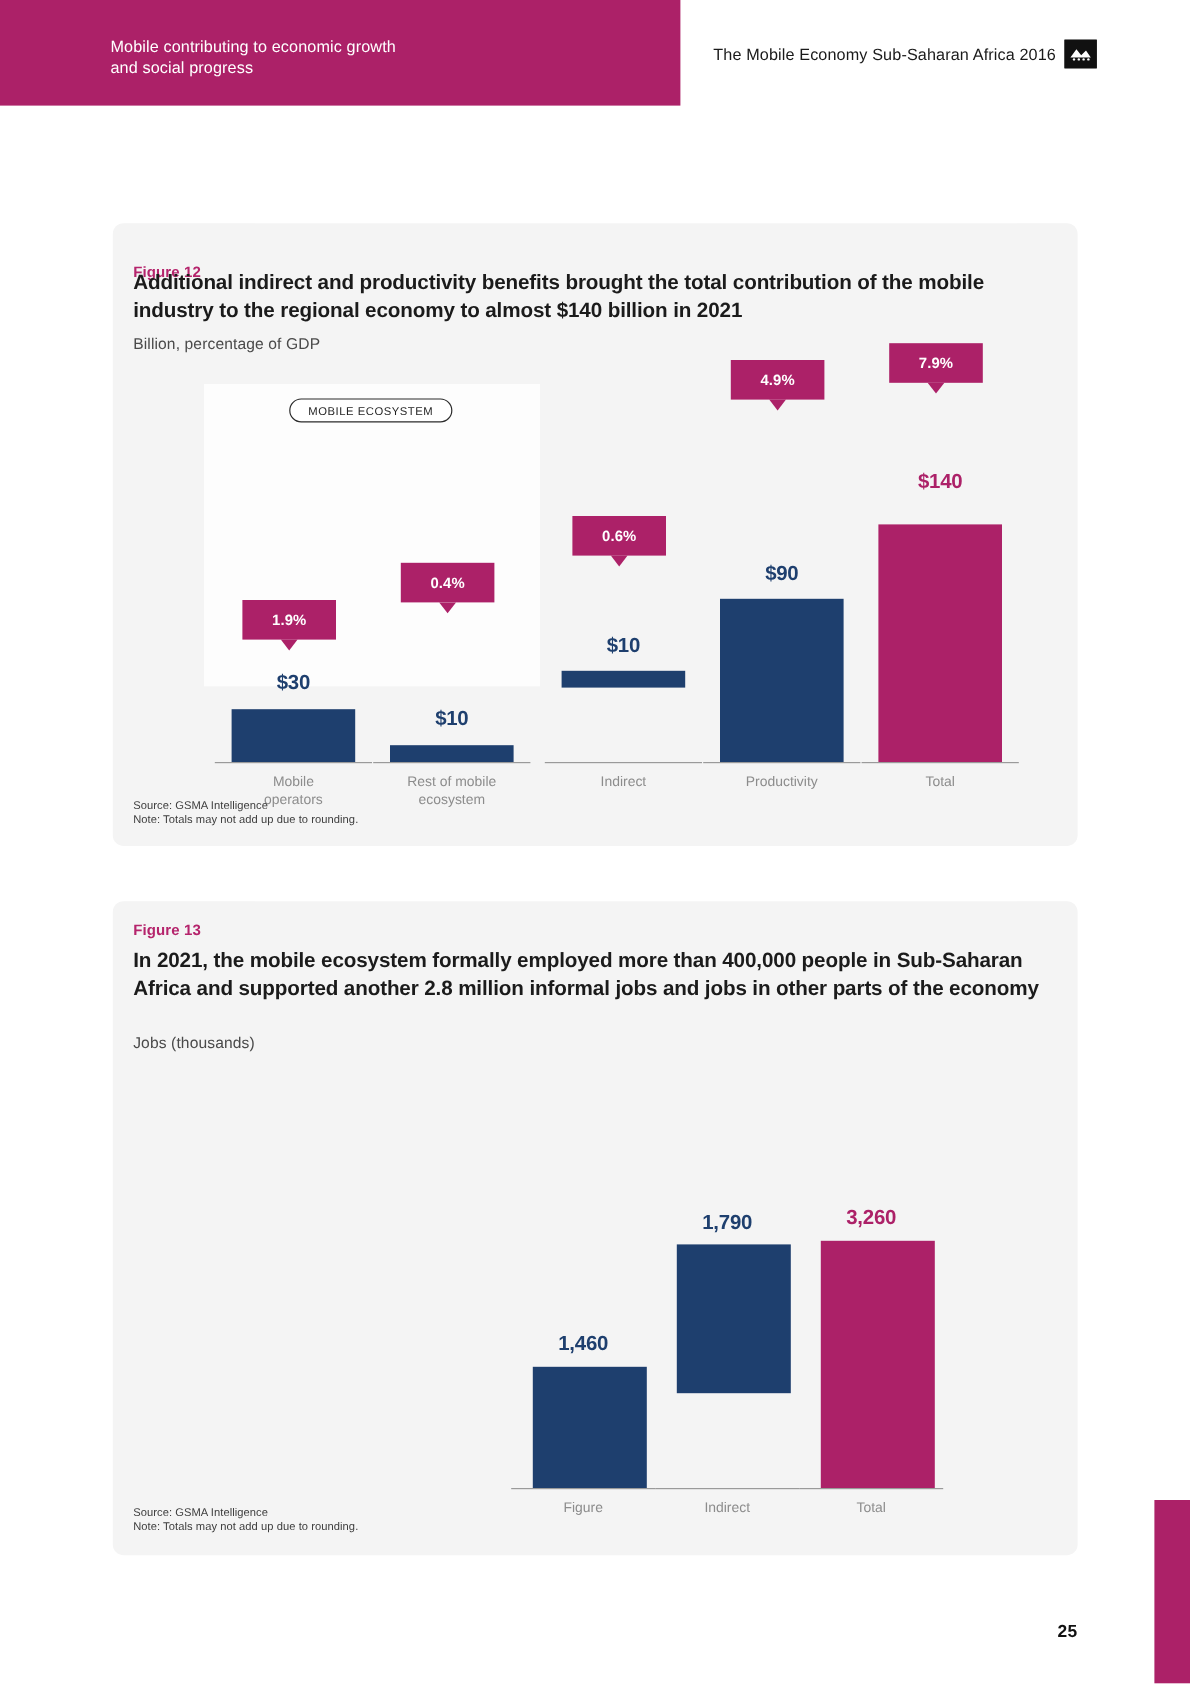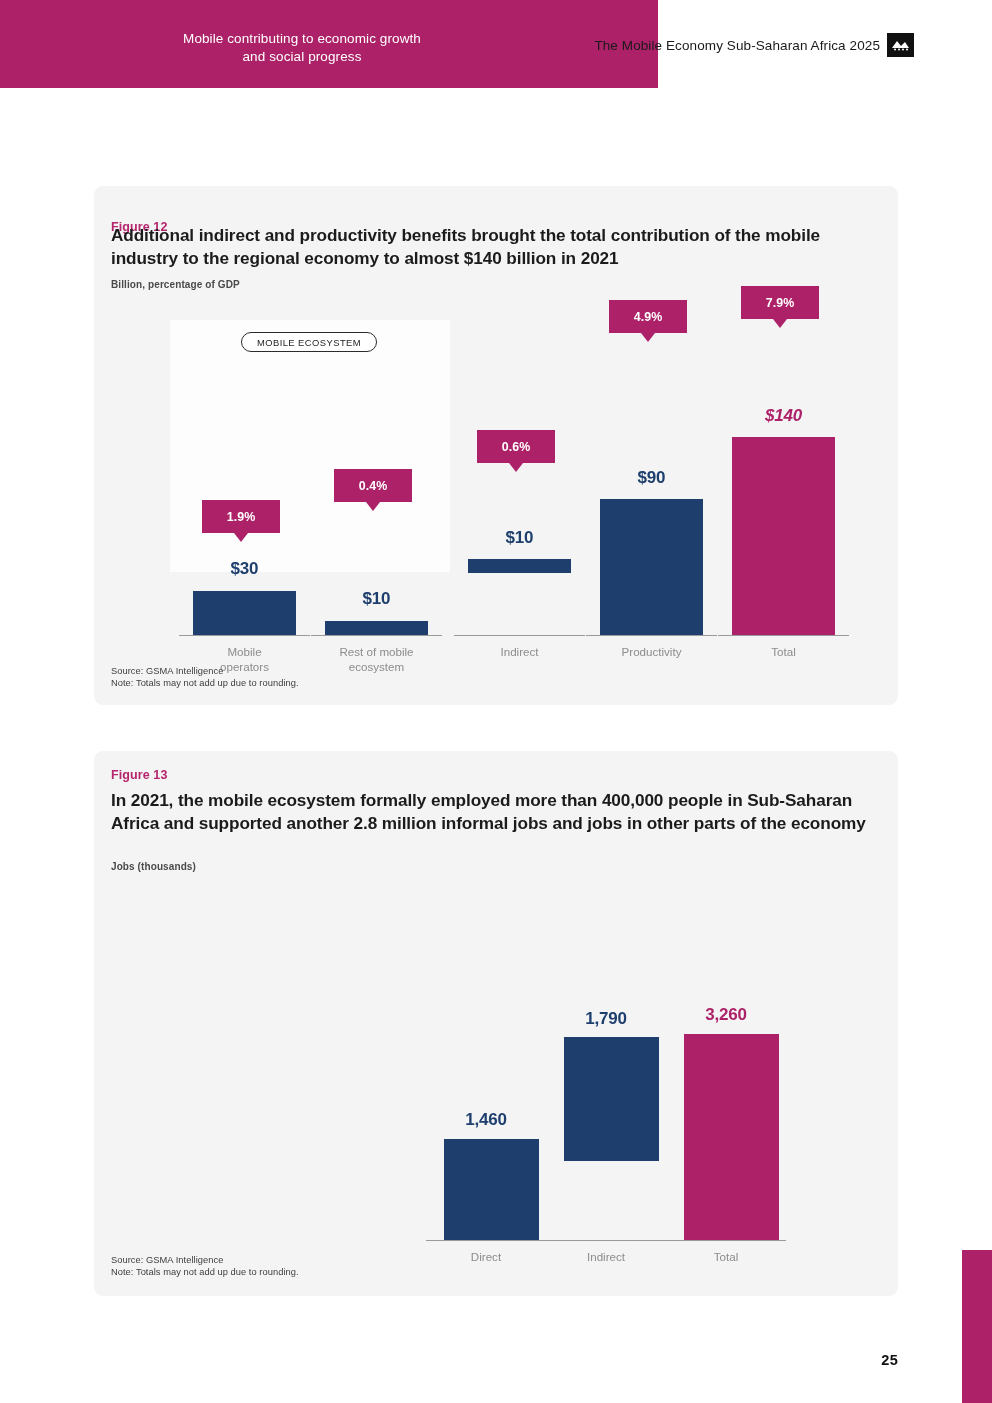--- a/index.html
+++ b/index.html
@@ -7,23 +7,22 @@
     width: 992px;
     height: 1403px;
     background: #ffffff;
     font-family: "Liberation Sans", sans-serif;
     overflow: hidden;
   }
   .page { position: relative; width: 992px; height: 1403px; background: #ffffff; }
 
   
   .header-band {
-    position: absolute; left: 0; top: 0; width: 658px; height: 88px;
+    position: absolute; left: 0; top: 0; width: 567px; height: 88px;
     background: #AC2168;
-    text-align: center;
   }
   .header-band-text {
     position: absolute; left: 92px; top: 30px; width: 420px;
     color: #ffffff; font-size: 13.5px; line-height: 18px; font-weight: 400;
     letter-spacing: .1px;
   }
   .header-right {
     position: absolute; right: 112px; top: 38px;
     color: #1a1a1a; font-size: 13.5px; letter-spacing: .1px; white-space: nowrap;
   }
@@ -45,21 +44,21 @@
     position: absolute; left: 17px; color: #B5246C;
     font-size: 12.5px; font-weight: bold; letter-spacing: .1px;
   }
   .fig-title {
     position: absolute; left: 17px; width: 780px;
     color: #1b1b1b; font-size: 17.2px; font-weight: bold; line-height: 22.5px;
     letter-spacing: -.1px;
   }
   .fig-sub {
     position: absolute; left: 17px; color: #4a4a4a;
-    font-size: 10px; font-weight: 700; letter-spacing: .1px;
+    font-size: 13px; font-weight: 400; letter-spacing: .1px;
   }
   .fig-source {
     position: absolute; left: 17px; color: #3d3d3d;
     font-size: 9.3px; line-height: 12.2px; letter-spacing: .05px;
   }
 
   
   .plot { position: absolute; }
   #fig12-plot { left: 17px; top: 120px; width: 770px; height: 330px; }
   #fig13-plot { left: 17px; top: 140px; width: 770px; height: 350px; }
@@ -132,21 +131,21 @@
 <body>
 
 <div class="page">
 
   <div class="header-band">
     <div class="header-band-text">
       <div>Mobile contributing to economic growth</div>
       <div>and social progress</div>
     </div>
   </div>
-  <div class="header-right">The Mobile Economy Sub-Saharan Africa 2025</div>
+  <div class="header-right">The Mobile Economy Sub-Saharan Africa 2016</div>
   <div class="header-logo">
     <svg width="27" height="24" viewBox="0 0 27 24" aria-hidden="true">
       <rect x="0" y="0" width="27" height="24" fill="#111111"></rect>
       <path d="M5 15 L10 8 L14 13 L18 9 L22 15 Z" fill="#ffffff"></path>
       <circle cx="8" cy="16.5" r="1" fill="#ffffff"></circle>
       <circle cx="12" cy="16.5" r="1" fill="#ffffff"></circle>
       <circle cx="16" cy="16.5" r="1" fill="#ffffff"></circle>
       <circle cx="20" cy="16.5" r="1" fill="#ffffff"></circle>
     </svg>
   </div>
@@ -191,21 +190,21 @@
         <div class="bar navy" style="left:14px; width:103px; height:136px;"></div>
         <div class="flag" style="left:23px; top:-124px; width:78px;">4.9%</div>
         <div class="bar-value navy" style="bottom:148px;">$90</div>
         <div class="cat-label">Productivity</div>
       </div>
 
       <div class="col" style="left:607px; width:131px; height:212px;">
         <div class="axis-line"></div>
         <div class="bar magenta" style="left:14px; width:103px; height:198px;"></div>
         <div class="flag" style="left:23px; top:-138px; width:78px;">7.9%</div>
-        <div class="bar-value magenta" style="bottom:210px;font-style:italic;">$140</div>
+        <div class="bar-value magenta" style="bottom:224px;">$140</div>
         <div class="cat-label">Total</div>
       </div>
 
     </div>
 
     <div class="fig-source" style="top:479px;">
       <div>Source: GSMA Intelligence</div>
       <div>Note: Totals may not add up due to rounding.</div>
     </div>
   </div>
@@ -217,21 +216,21 @@
     <div class="fig-sub" style="top:110px;">Jobs (thousands)</div>
 
     <div class="plot" id="fig13-plot">
 
 
 
       <div class="col" style="left:315px; width:120px; height:272px;">
         <div class="axis-line"></div>
         <div class="bar navy" style="left:18px; width:95px; height:101px;"></div>
         <div class="bar-value navy" style="bottom:111px;">1,460</div>
-        <div class="cat-label">Direct</div>
+        <div class="cat-label">Figure</div>
       </div>
 
       <div class="col" style="left:435px; width:120px; height:272px;">
         <div class="axis-line"></div>
         <div class="bar navy" style="left:18px; width:95px; height:124px; bottom:80px;"></div>
         <div class="bar-value navy" style="bottom:212px;">1,790</div>
         <div class="cat-label">Indirect</div>
       </div>
 
       <div class="col" style="left:555px; width:120px; height:272px;">

